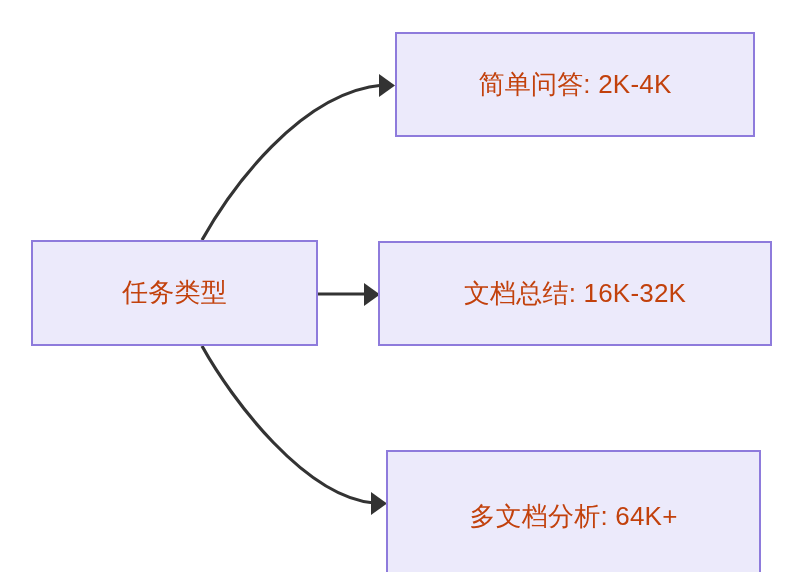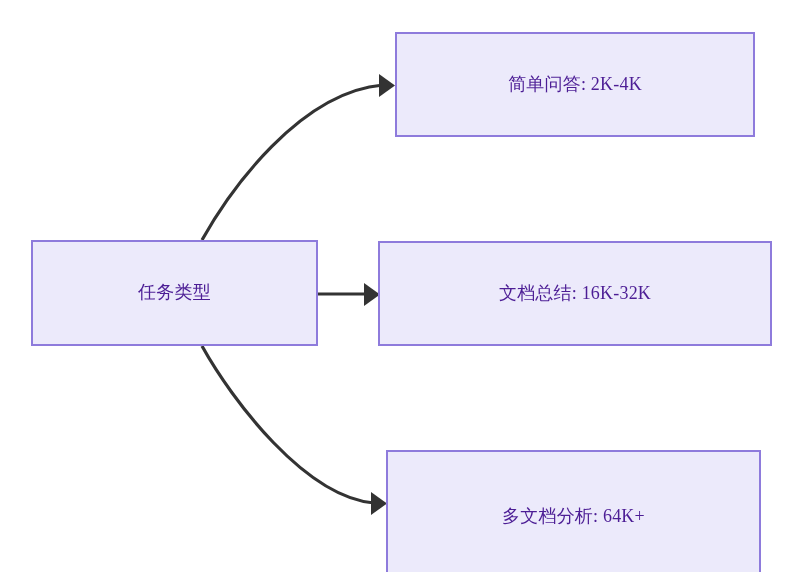--- a/index.html
+++ b/index.html
@@ -18,26 +18,25 @@
   .node {
     position: absolute;
     box-sizing: border-box;
     background: #ECEAFB;
     border: 2px solid #8E7BDC;
     display: flex;
     align-items: center;
     justify-content: center;
   }
   .node-label {
-    color: #4c1d95;
-    font-size: 18px;
+    color: #c2410c;
+    font-size: 26px;
     line-height: 1.2;
     white-space: nowrap;
     letter-spacing: 0.2px;
-    font-family: Liberation Serif, serif;
   }
   #edges {
     position: absolute;
     left: 0;
     top: 0;
     width: 787px;
     height: 572px;
     pointer-events: none;
   }
   .edge-path {

